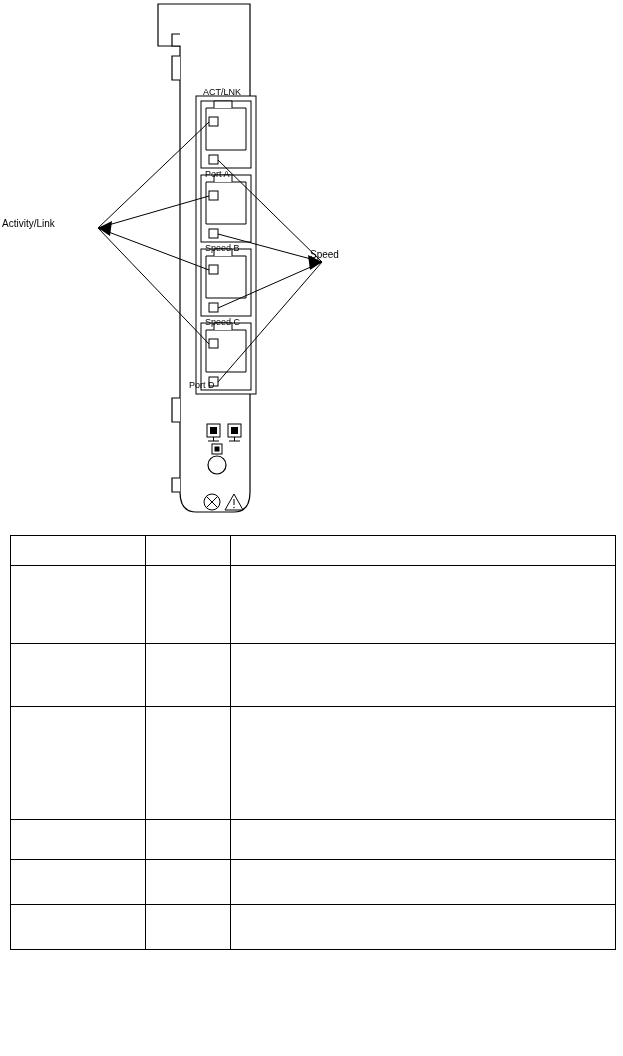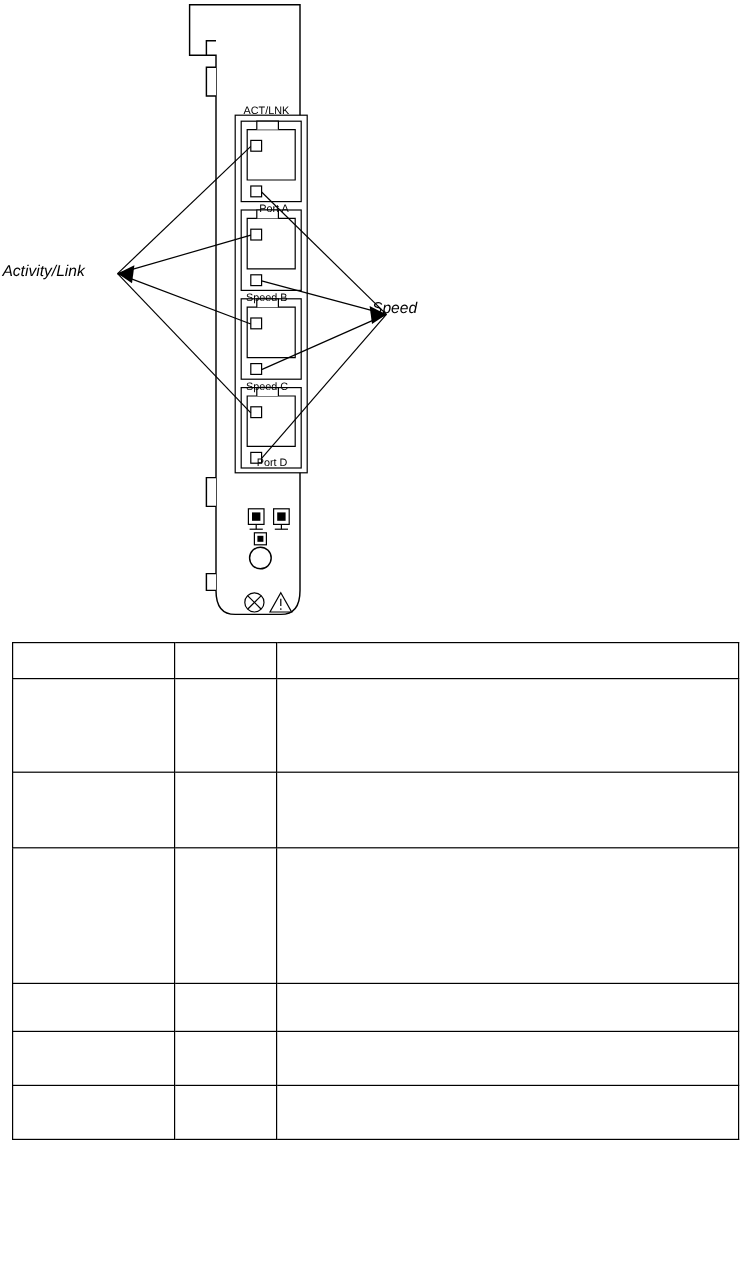--- a/index.html
+++ b/index.html
@@ -23,24 +23,23 @@
     height: 530px;
     padding-left: 32px;
   }
   #diagram-svg {
     position: absolute;
     left: 0;
     top: 0;
   }
   .lbl {
     position: absolute;
-    font-size: 13px;
+    font-size: 10px;
     white-space: nowrap;
     line-height: 1;
-    font-style: italic;
   }
   #label-activity-link {
     left: 2px;
     top: 219px;
   }
   #label-speed {
     left: 310px;
     top: 250px;
   }
   .port-lbl {
@@ -182,24 +181,24 @@
 
     <g fill="#ffffff" stroke="#000000" stroke-width="1">
       <path d="M234 494 L243 510 L225 510 Z"></path>
       <line x1="234" y1="499" x2="234" y2="505"></line>
       <circle cx="234" cy="507.5" r="0.7" fill="#000000" stroke="none"></circle>
     </g>
   </svg>
 
   <div class="port-lbl" id="label-actlnk">ACT/LNK</div>
 
-  <div class="port-lbl" style="left:216px; top:170px;">Port A</div>
+  <div class="port-lbl" style="left:205px; top:170px;">Port A</div>
   <div class="port-lbl" style="left:205px; top:244px;">Speed B</div>
   <div class="port-lbl" style="left:205px; top:318px;">Speed C</div>
-  <div class="port-lbl" style="left:214px; top:381px;text-align:right;">Port D</div>
+  <div class="port-lbl" style="left:189px; top:381px;text-align:right;">Port D</div>
 
   <div class="lbl" id="label-activity-link">Activity/Link</div>
   <div class="lbl" id="label-speed">Speed</div>
 </div>
 
 <div id="table-area">
   <table class="spec-table">
     <colgroup>
       <col class="col-a">
         <col class="col-b">

